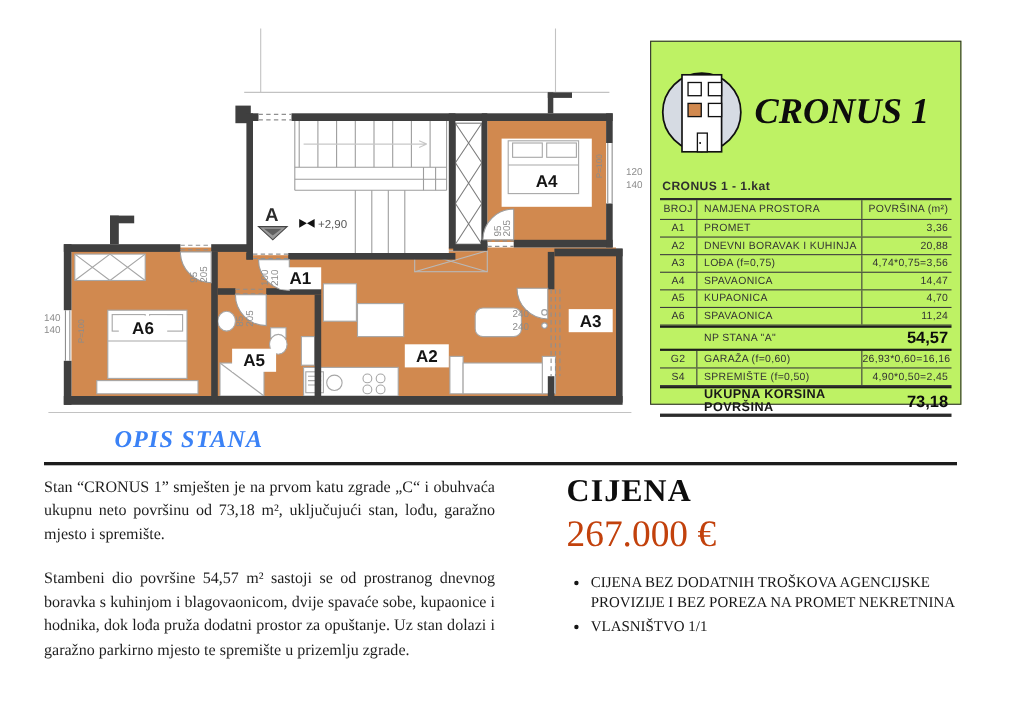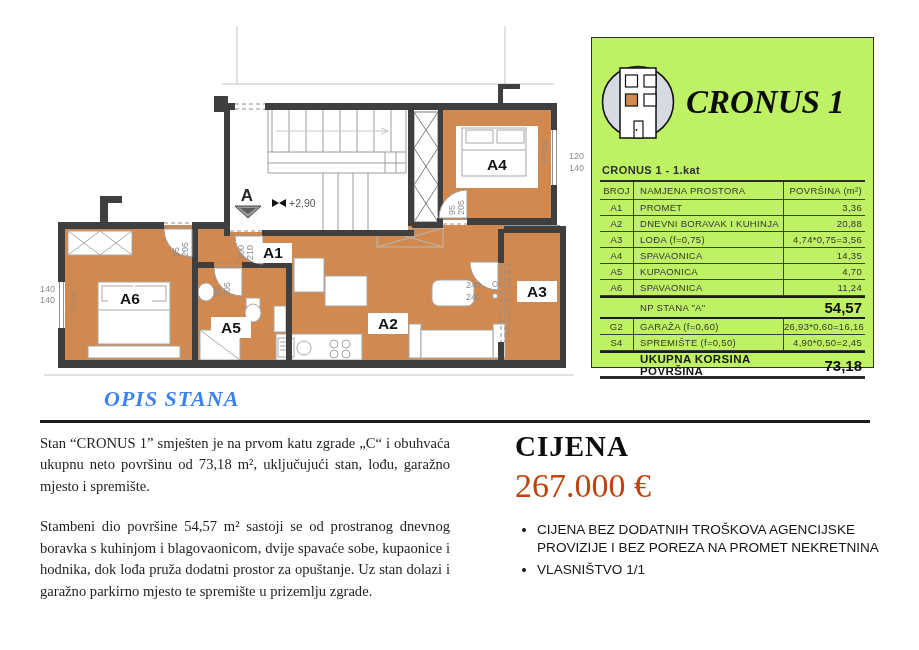--- a/index.html
+++ b/index.html
@@ -38,21 +38,21 @@
         font-size:22px;color:#3b82f6;letter-spacing:1px;margin-left:29px;}
   #rule{position:absolute;left:40px;top:420px;width:830px;height:3px;background:#1c1c1c;}
   #desc{position:absolute;left:40px;top:433px;width:410px;
         font-family:"Liberation Serif",serif;font-size:14.6px;line-height:1.47;
         color:#1e1e1e;text-align:justify;}
   #desc p{margin:0 0 19px 0;}
   #price-block{position:absolute;left:515px;top:430px;width:372px;}
   #price-title{font-family:"Liberation Serif",serif;font-weight:bold;font-size:29px;
         color:#0d0d0d;letter-spacing:1px;}
   #price-value{font-family:"Liberation Serif",serif;font-size:34px;color:#c2410c;margin-top:4px;}
-  #price-notes{margin:16px 0 0 0;padding-left:22px;font-family:Liberation Sans, sans-serif;
+  #price-notes{margin:16px 0 0 0;padding-left:22px;font-family:Liberation Serif, serif;
         font-size:13.6px;color:#161616;line-height:1.35;}
   #price-notes li{margin-bottom:3px;}
   
   text.dim{fill:#8c8c8c;font-size:9px;font-family:"Liberation Sans",sans-serif;}
   text.room{fill:#141414;font-size:15.5px;font-weight:600;font-family:"Liberation Sans",sans-serif;}
 </style>
 </head>
 <body>
 
 <div id="page">
@@ -266,21 +266,21 @@
           <div class="c3">20,88</div>
       </div>
       <div class="trow">
         <div class="c1">A3</div>
           <div class="c2">LOĐA (f=0,75)</div>
           <div class="c3">4,74*0,75=3,56</div>
       </div>
       <div class="trow">
         <div class="c1">A4</div>
           <div class="c2">SPAVAONICA</div>
-          <div class="c3">14,35</div>
+          <div class="c3">14,47</div>
       </div>
       <div class="trow">
         <div class="c1">A5</div>
           <div class="c2">KUPAONICA</div>
           <div class="c3">4,70</div>
       </div>
       <div class="trow">
         <div class="c1">A6</div>
           <div class="c2">SPAVAONICA</div>
           <div class="c3">11,24</div>

